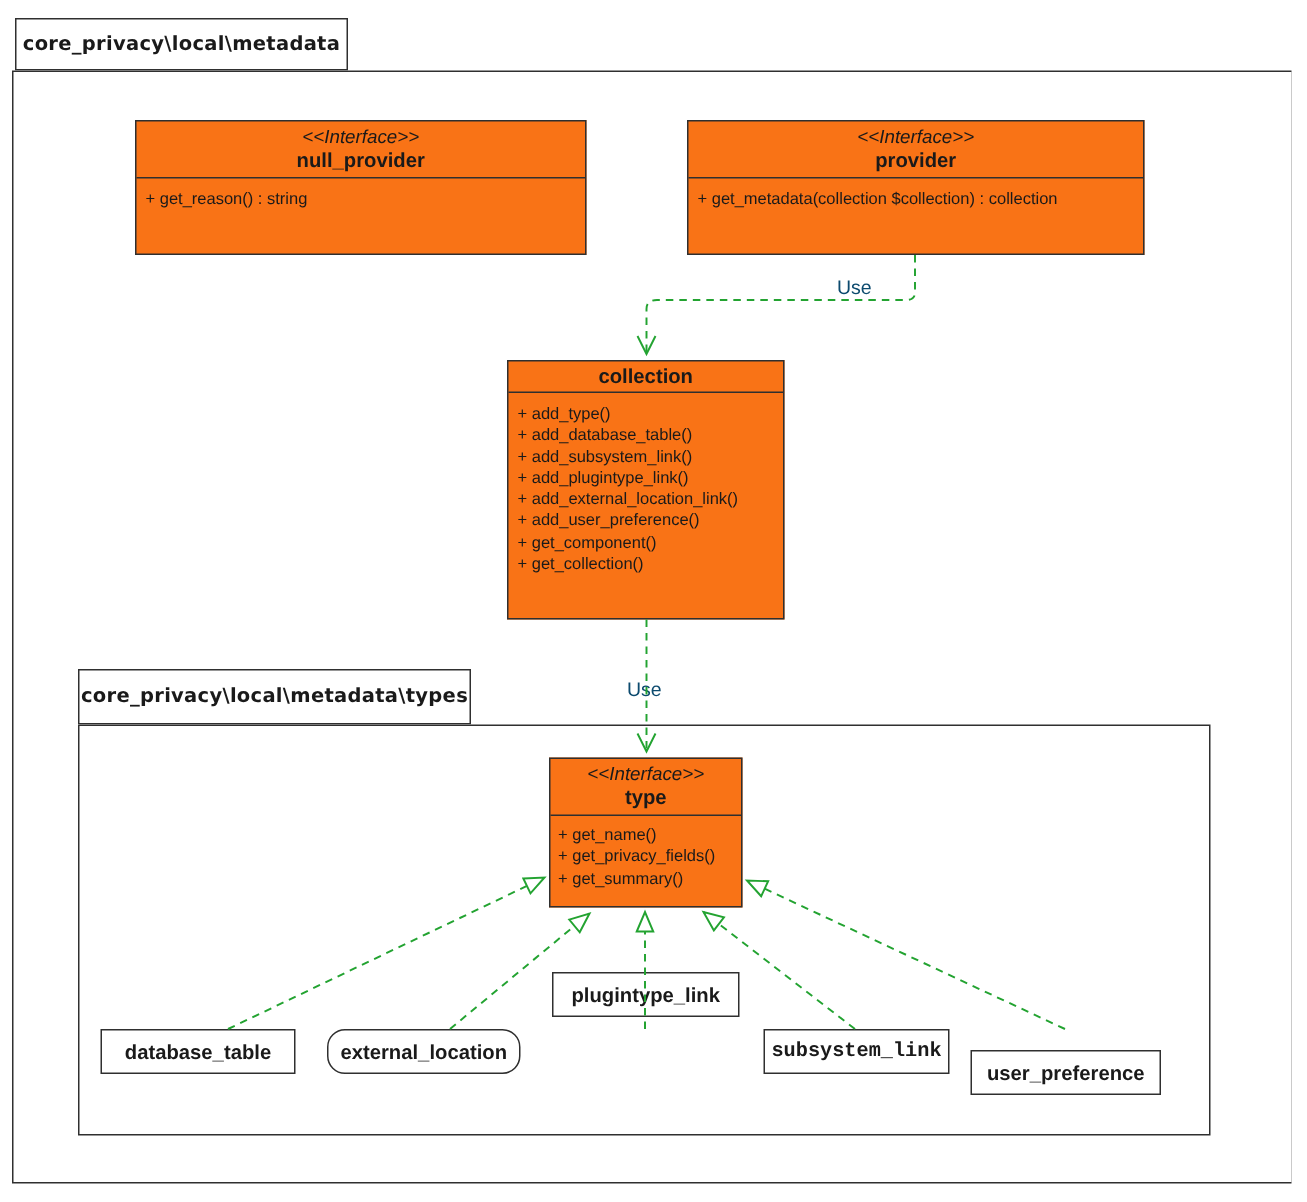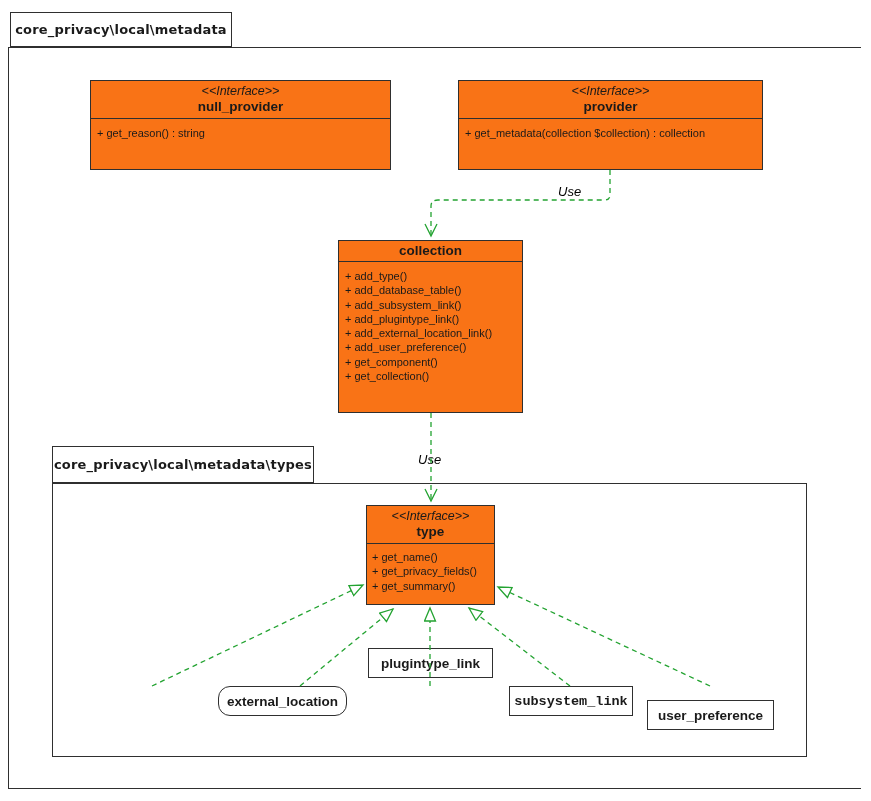--- a/index.html
+++ b/index.html
@@ -28,21 +28,21 @@
   .stereotype{font-style:italic;font-size:12.5px;line-height:15px;}
   .cls-name{font-weight:bold;font-size:13.5px;line-height:16px;}
   .uml-members{padding:7px 6px 4px 6px;font-size:11px;line-height:14.3px;}
   .member{white-space:nowrap;}
   .leaf{
     position:absolute;background:#ffffff;border:1.4px solid #2f2f2f;
     display:flex;align-items:center;justify-content:center;
     font-weight:bold;font-size:13.5px;z-index:3;box-sizing:border-box;
   }
   .edge-label{
-    position:absolute;font-size:13px;color:#000000;z-index:4;background:transparent;font-style:italic;
+    position:absolute;font-size:13px;color:#0c4a6e;z-index:4;background:transparent;
   }
   svg.overlay{position:absolute;left:0;top:0;z-index:4;pointer-events:none;}
 </style>
 </head>
 <body>
 
 <div class="stage">
 
   <div class="pkg-tab" style="left:10px;top:12px;width:222px;height:35px;">
     <span>core_privacy\local\metadata</span>
@@ -95,20 +95,23 @@
       <span class="stereotype">&lt;&lt;Interface&gt;&gt;</span>
       <span class="cls-name">type</span>
     </div>
     <div class="uml-members" style="padding:6px 5px 4px 5px;">
       <div class="member">+ get_name()</div>
       <div class="member">+ get_privacy_fields()</div>
       <div class="member">+ get_summary()</div>
     </div>
   </div>
 
+  <div class="leaf" style="left:67px;top:686px;width:130px;height:30px;">
+    <span>database_table</span>
+  </div>
   <div class="leaf" style="left:218px;top:686px;width:129px;height:30px;border-radius:12px;">
     <span>external_location</span>
   </div>
   <div class="leaf" style="left:368px;top:648px;width:125px;height:30px;">
     <span>plugintype_link</span>
   </div>
   <div class="leaf" style="left:509px;top:686px;width:124px;height:30px;font-family:Liberation Mono, monospace;">
     <span>subsystem_link</span>
   </div>
   <div class="leaf" style="left:647px;top:700px;width:127px;height:30px;">

